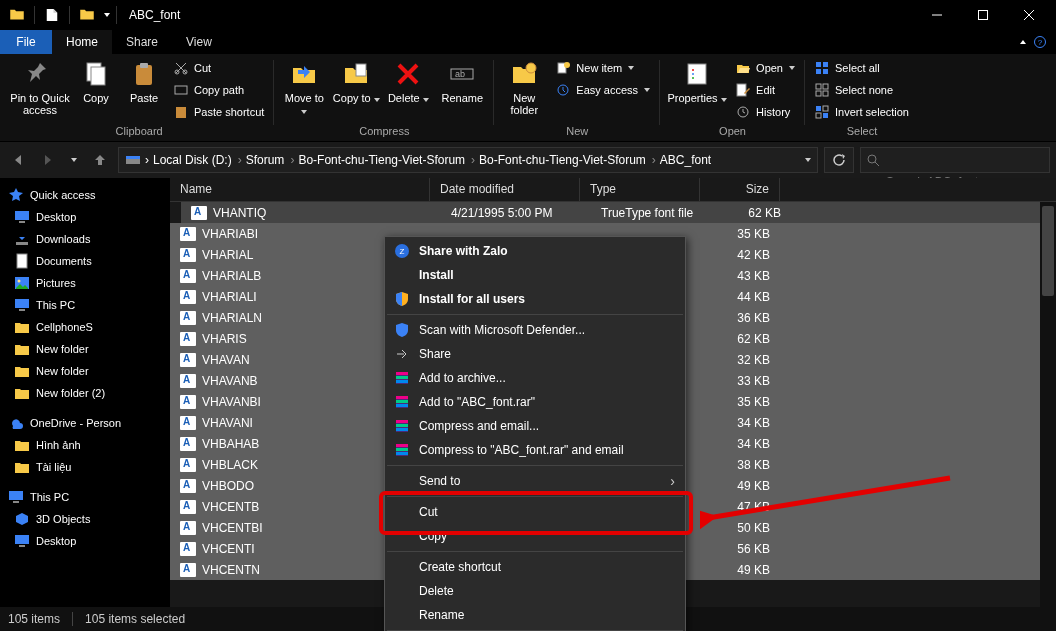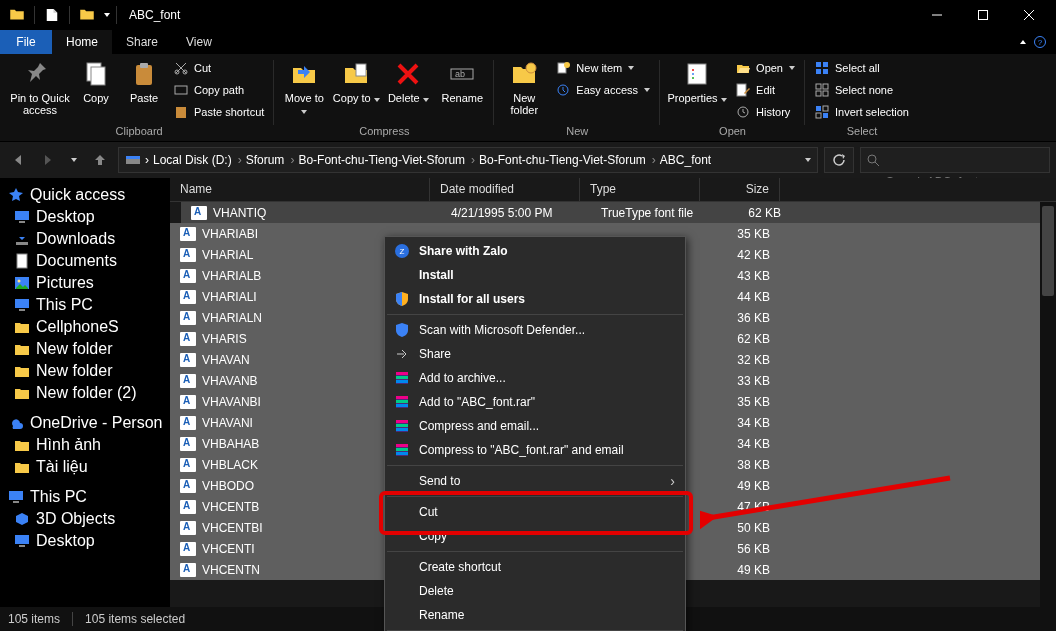--- a/index.html
+++ b/index.html
@@ -41,21 +41,21 @@
   .breadcrumbs { flex:1; height:26px; background:#1f1f1f; border:1px solid #333; display:flex; align-items:center; padding:0 6px; gap:4px; overflow:hidden;}
   .crumb { display:flex; align-items:center; gap:6px; font-size:12px; white-space:nowrap;}
   .crumb .chev { color:#888; }
   .refresh { width:30px; height:26px; border:1px solid #333; background:#1f1f1f; display:flex; align-items:center; justify-content:center;}
   .search { width:190px; height:26px; background:#1f1f1f; border:1px solid #333; display:flex; align-items:center; padding:0 6px; gap:6px; color:#777;}
   .search input { flex:1; background:transparent; border:none; outline:none; color:#fff; font-size:12px;margin-top:43px;}
 
   
   .main { display:flex; height: calc(631px - 30px - 24px - 88px - 36px - 24px); }
   .sidebar { width:170px; background:#000; padding:6px 4px; overflow:hidden;}
-  .sbitem { display:flex; align-items:center; gap:6px; height:22px; padding-left:10px; font-size:16px; white-space:nowrap;}
+  .sbitem { display:flex; align-items:center; gap:6px; height:22px; padding-left:10px; font-size:11px; white-space:nowrap;}
   .sbitem.head { padding-left:4px; font-weight:normal;}
   .sbgap { height:8px;}
   .folder-svg { width:16px; height:16px; flex-shrink:0;}
 
   .listview { flex:1; background:#191919; position:relative; overflow:hidden;}
   .listheader { display:flex; height:24px; background:#191919; border-bottom:1px solid #333;}
   .lh { padding:4px 10px; font-size:12px; border-right:1px solid #333; color:#ddd;}
   .lh.name{width:260px;} .lh.date{width:150px;} .lh.type{width:120px;} .lh.size{width:80px; text-align:right;}
   .rows { }
   .row { display:flex; height:21px; align-items:center; font-size:12px;}

